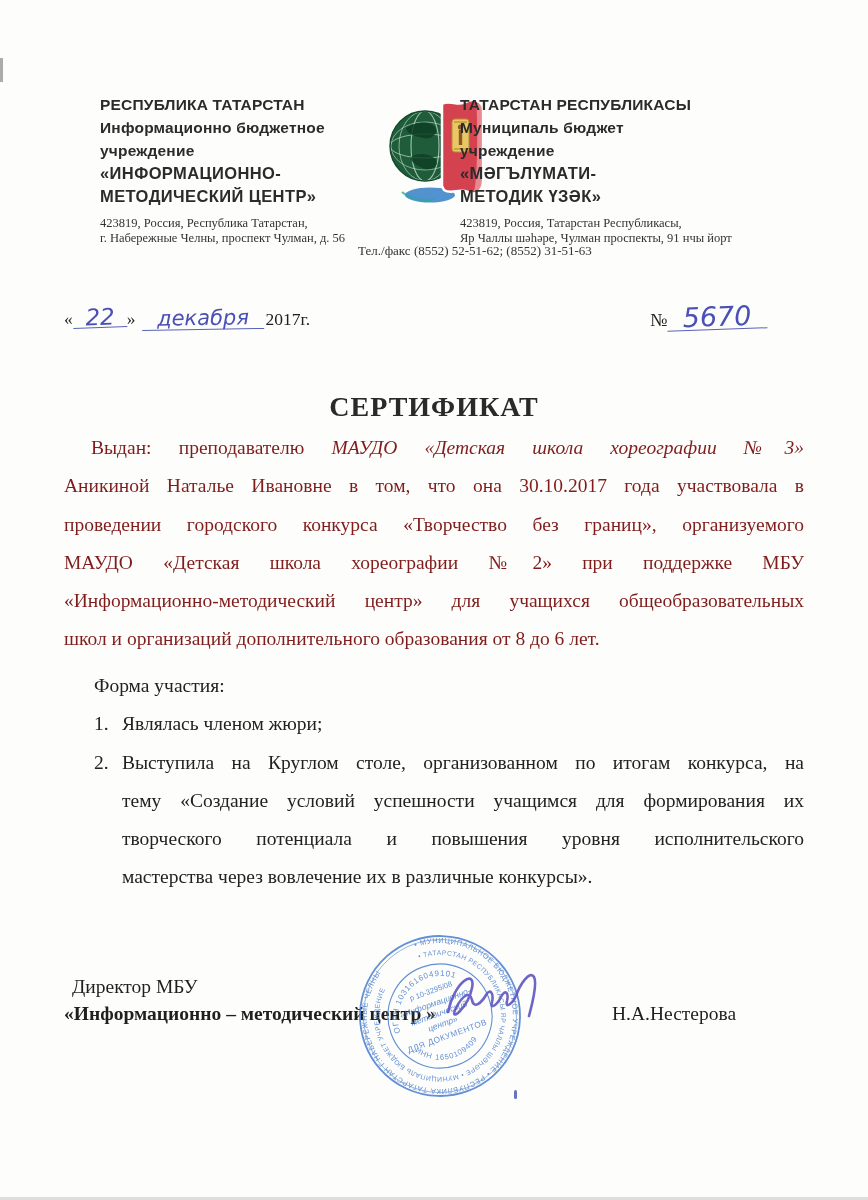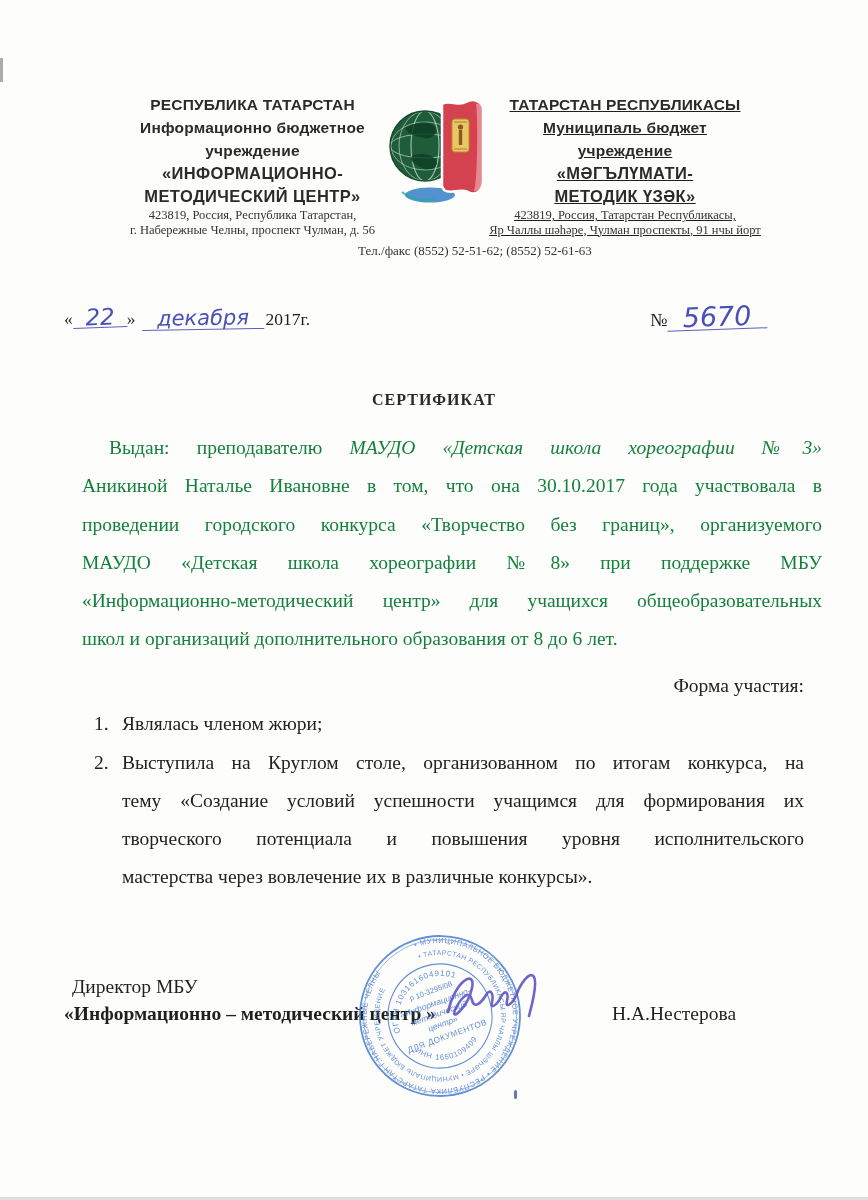--- a/index.html
+++ b/index.html
@@ -7,56 +7,56 @@
   .page {
     position: relative;
     width: 868px; height: 1200px;
     margin: 0 auto;
     background: #fdfdfb;
     font-family: "Liberation Serif", serif;
     color: #1f1f1f;
     overflow: hidden;
   }
   
-  .org-col { position:absolute; text-align:center; font-family:"Liberation Sans", sans-serif; }
+  .org-col { position:absolute; font-family:"Liberation Sans", sans-serif; }
   .org-col.left  { left:100px; top:93px;  width:305px; }
-  .org-col.right { left:460px; top:93px;  width:330px;text-decoration:underline; }
+  .org-col.right { left:460px; top:93px;  width:330px; }
   .org-line  { font-weight:bold; font-size:15.5px; line-height:23px; color:#2b2b2b; letter-spacing:.2px; }
   .org-line.big { font-size:16.5px; letter-spacing:.4px; }
-  .org-addr { font-family:"Liberation Serif", serif; font-size:12.5px; line-height:14.5px; margin-top:0; color:#333; }
+  .org-addr { font-family:"Liberation Serif", serif; font-size:12.5px; line-height:14.5px; margin-top:8px; color:#333; }
   .phone-line { position:absolute; left:240px; top:243px; width:470px; text-align:center;
                 font-size:13px; color:#333; }
   
   .logo { position:absolute; left:388px; top:96px; width:100px; height:110px; }
   
   .date-row { position:absolute; left:64px; top:299px; width:740px; height:48px; font-size:17.5px; }
   .date-left { position:absolute; left:0; top:8px; }
   .hand { font-family:"DejaVu Sans", sans-serif; font-style:italic; color:#4a50b5; }
   .u-day { display:inline-block; width:54px; text-align:center; border-bottom:1.6px solid #5a62b5;
            font-size:23px; line-height:20px; transform:rotate(-2deg); }
   .u-month { display:inline-block; width:122px; text-align:center; border-bottom:1.6px solid #5a62b5;
            font-size:21px; line-height:22px; transform:rotate(-1deg); margin-left:6px; }
   .q { color:#2b2b2b; }
   .year { margin-left:2px; }
   .num-block { position:absolute; left:586px; top:6px; }
   .num-sign { font-size:18px; }
   .u-num { display:inline-block; width:100px; text-align:center; border-bottom:1.6px solid #5a62b5;
            font-size:27px; line-height:24px; transform:rotate(-2deg); }
   
   .cert-title { position:absolute; left:64px; top:391px; width:740px; text-align:center;
-                font-weight:bold; font-size:16px; letter-spacing:1px; color:#2a2a2a; }
-  
-  .body-block { position:absolute; left:64px; top:429px; width:740px; font-size:19.5px; color:#15803d;margin-left:18px; }
+                font-weight:bold; font-size:28px; letter-spacing:1px; color:#2a2a2a; }
+  
+  .body-block { position:absolute; left:64px; top:429px; width:740px; font-size:19.5px; color:#7f1d1d; }
   .body-line { line-height:38.3px; text-align:justify; text-align-last:justify; white-space:normal; }
   .body-line.first { padding-left:27px; }
   .body-line.last { text-align-last:left; }
   .it { font-style:italic; }
   
   .part-block { position:absolute; left:64px; top:667px; width:740px; font-size:19.5px; color:#222; }
-  .part-heading { margin-left:30px; line-height:38.3px;text-align:right; }
+  .part-heading { margin-left:30px; line-height:38.3px; }
   .part-item { position:relative; padding-left:58px; }
   .part-num { position:absolute; left:30px; top:0; line-height:38.3px; }
   .part-line { line-height:38.3px; text-align:justify; text-align-last:justify; }
   .part-line.last { text-align-last:left; }
   
   .dir-line1 { position:absolute; left:72px; top:976px; font-size:19.5px; }
   .dir-line2 { position:absolute; left:64px; top:1003px; font-size:19.5px;font-weight:bold; }
   .signer-name { position:absolute; left:612px; top:1003px; font-size:19.5px; }
   .stamp { position:absolute; left:352px; top:928px; width:176px; height:176px; opacity:.92; }
   .signature { position:absolute; left:434px; top:960px; width:136px; height:80px; }
@@ -115,41 +115,41 @@
     <div class="org-line">Муниципаль бюджет</div>
     <div class="org-line">учреждение</div>
     <div class="org-line big">«МӘГЪЛҮМАТИ-</div>
     <div class="org-line big">МЕТОДИК ҮЗӘК»</div>
     <div class="org-addr">
       <div>423819, Россия, Татарстан Республикасы,</div>
       <div>Яр Чаллы шәһәре, Чулман проспекты, 91 нчы йорт</div>
     </div>
   </div>
 
-  <div class="phone-line">Тел./факс (8552) 52-51-62; (8552) 52-61-63</div>
+  <div class="phone-line">Тел./факс (8552) 52-51-62; (8552) 31-51-63</div>
 
   <div class="date-row">
     <div class="date-left">
       <span class="q">«</span><span class="hand u-day">22</span><span class="q">»</span><span class="hand u-month">декабря</span><span class="year">2017г.</span>
     </div>
     <div class="num-block">
       <span class="num-sign">№</span><span class="hand u-num">5670</span>
     </div>
   </div>
 
   <div class="cert-title">СЕРТИФИКАТ</div>
 
   <div class="body-block">
     <div class="body-line first">
       <span>Выдан: преподавателю</span>
       <span class="it">МАУДО «Детская школа хореографии №3»</span>
     </div>
     <div class="body-line">Аникиной Наталье Ивановне в том, что она 30.10.2017 года участвовала в</div>
     <div class="body-line">проведении городского конкурса «Творчество без границ», организуемого</div>
-    <div class="body-line">МАУДО «Детская школа хореографии №8» при поддержке МБУ</div>
+    <div class="body-line">МАУДО «Детская школа хореографии №2» при поддержке МБУ</div>
     <div class="body-line">«Информационно-методический центр» для учащихся общеобразовательных</div>
     <div class="body-line last">школ и организаций дополнительного образования от 8 до 6 лет.</div>
   </div>
 
   <div class="part-block">
     <div class="part-heading">Форма участия:</div>
     <div class="part-item">
       <span class="part-num">1.</span>
       <div class="part-line last">Являлась членом жюри;</div>
     </div>

